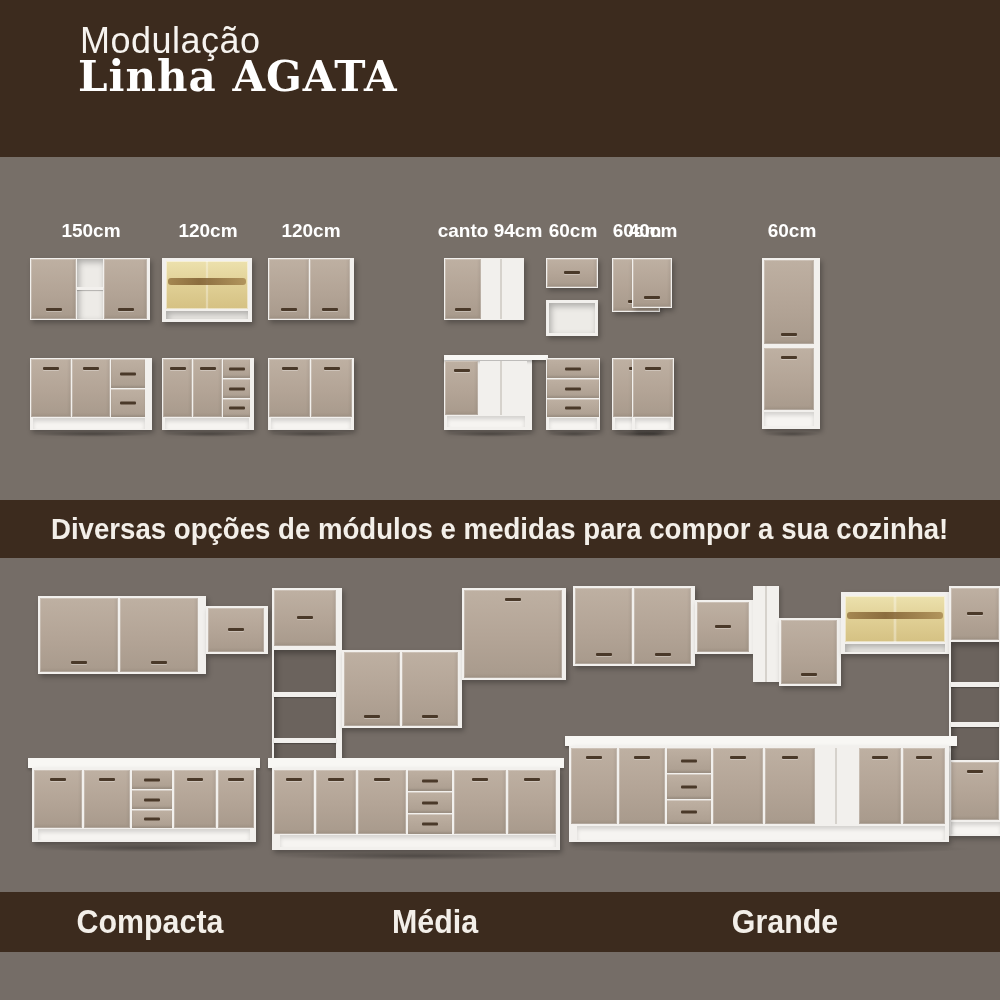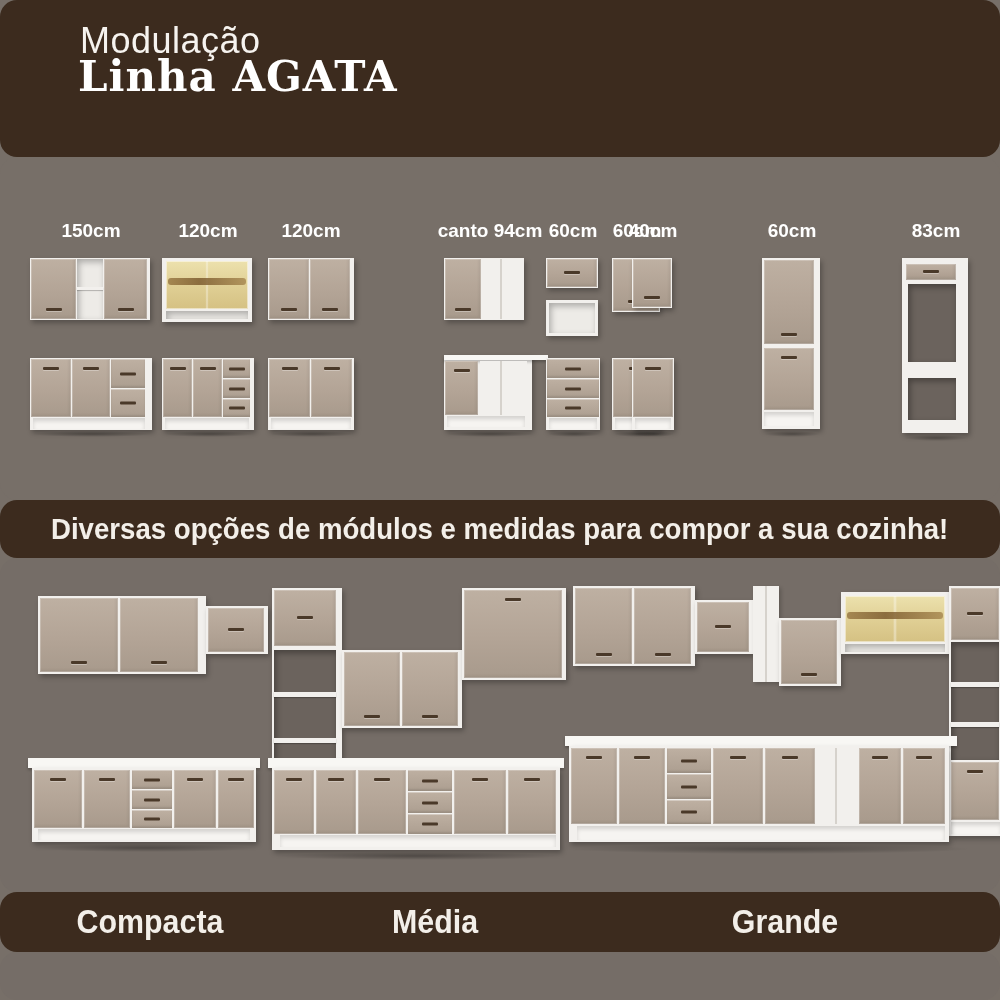--- a/index.html
+++ b/index.html
@@ -1,19 +1,19 @@
 <!DOCTYPE html>
 <html><head>
 <meta charset="utf-8">
 <style>
   html,body{margin:0;padding:0;background:#555;}
   *{box-sizing:border-box;}
   #page{position:relative;width:1000px;height:1000px;overflow:hidden;
         font-family:"Liberation Sans",sans-serif;background:#776F68;}
-  .abs{position:absolute;border-radius:17px;}
+  .abs{position:absolute;}
   b,i{display:block;position:absolute;font-style:normal;font-weight:normal;}
 
   
   .band-brown{background:#3C2B1E;}
   .sec-gray{background:#776F68;}
   .sec-gray2{background:#756D67;}
 
   
   .kicker{position:absolute;left:80px;top:20px;font-size:36px;font-weight:400;
           color:#F6F3EF;letter-spacing:.5px;}
@@ -186,29 +186,20 @@
       <span class="sizelabel">60cm</span>
       <div class="carc" style="left:0;top:0;width:58px;height:171px">
         <b class="door hb" style="left:2px;top:2px;width:50px;height:84px"></b>
         <b class="door ht" style="left:2px;top:90px;width:50px;height:62px"></b>
         <div class="plinth" style="left:2px;top:154px;width:50px;height:14px"></div>
       </div>
       <div class="shd" style="left:2px;top:173px;width:56px;height:6px"></div>
     </div>
 
 
-    <div class="mod" style="left:902px;top:101px;width:68px;height:184px">
-      <span class="sizelabel">83cm</span>
-      <div class="carc" style="left:0;top:0;width:66px;height:175px">
-        <b class="door hc" style="left:4px;top:6px;width:50px;height:16px"></b>
-        <div class="openin" style="left:6px;top:26px;width:48px;height:78px"></div>
-        <div class="openin" style="left:6px;top:120px;width:48px;height:42px"></div>
-      </div>
-      <div class="shd" style="left:2px;top:177px;width:64px;height:6px"></div>
-    </div>
   </div>
 
   <div class="abs band-brown" style="left:0;top:500px;width:1000px;height:58px;display:flex;align-items:center;justify-content:center">
     <span class="bannertext">Diversas opções de módulos e medidas para compor a sua cozinha!</span>
   </div>
 
   <div class="abs sec-gray2" style="left:0;top:558px;width:1000px;height:334px">
 
     <div class="mod" style="left:28px;top:30px;width:244px;height:280px">
       <div class="carc" style="left:10px;top:8px;width:168px;height:78px">

